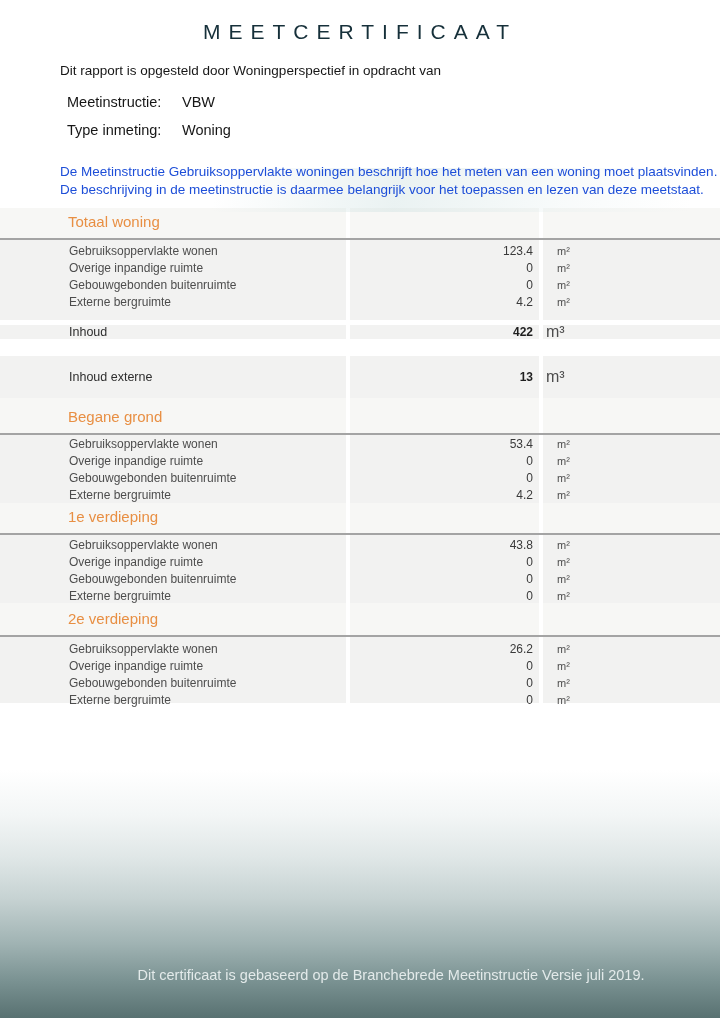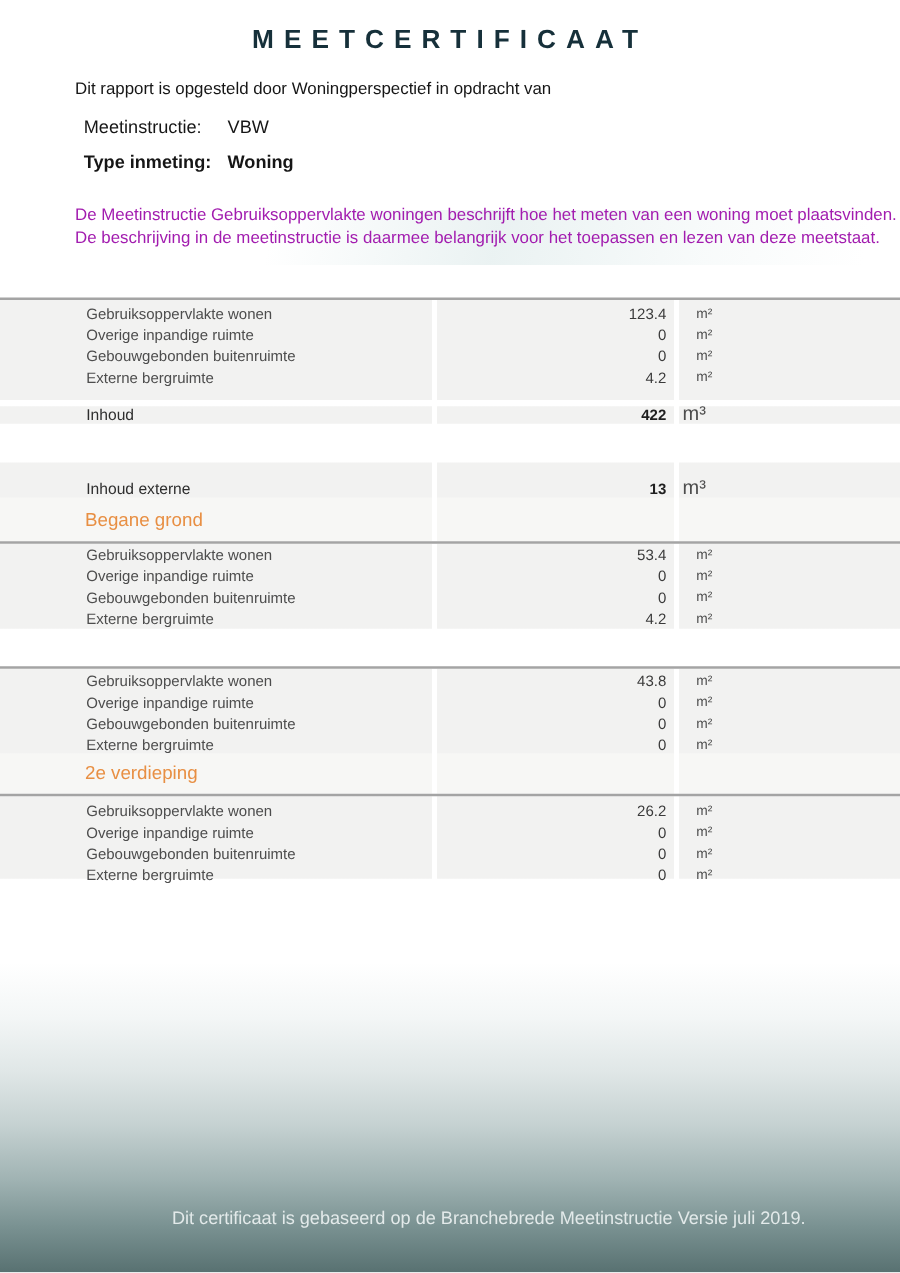--- a/index.html
+++ b/index.html
@@ -10,37 +10,37 @@
     position:relative;
     width:720px; height:1018px;
     background:#ffffff;
     overflow:hidden;
   }
 
   
   .doc-title {
     position:absolute; top:20px; left:0; width:720px;
     text-align:center;
-    font-size:21px; font-weight:bold;
+    font-size:21px; font-weight:normal;
     letter-spacing:8px;
     color:#16303a;
   }
   .intro-line {
     position:absolute; top:63px; left:60px;
     font-size:13.5px; color:#161616;
   }
   .field-row { position:absolute; left:67px; font-size:14.5px; color:#161616; }
   .field-row.f0 { top:94px; }
-  .field-row.f1 { top:122px;font-weight:bold; }
+  .field-row.f1 { top:122px; }
   .field-label { display:inline-block; width:111px; }
   .field-value { display:inline-block; }
 
   .description {
     position:absolute; top:163px; left:60px;
-    font-size:13.5px; line-height:18px; color:#a21caf;
+    font-size:13.5px; line-height:18px; color:#1d4ed8;
     z-index:2;
   }
 
   
   .bg-wash {
     position:absolute; top:168px; left:0; width:720px; height:44px;
     background:linear-gradient(100deg,
       rgba(255,255,255,0) 30%,
       rgba(203,223,223,0.40) 55%,
       rgba(222,235,235,0.22) 78%,
@@ -104,21 +104,21 @@
     position:absolute; left:546px; top:50%; transform:translateY(-50%);
     font-size:16px; color:#4d4d4d;
   }
 
   
   #band-s0-header { top:208px; height:30px; }
   #div-s0        { top:238px; }
   #band-s0-rows  { top:240px; height:80px; padding-top:3px; }
 
   #band-vol0     { top:325px; height:14px; }
-  #band-vol1     { top:356px; height:42px;margin-top:14px; }
+  #band-vol1     { top:356px; height:42px; }
 
   #band-s1-header { top:398px; height:35px;text-align:right; }
   #div-s1        { top:433px; }
   #band-s1-rows  { top:435px; height:68px; padding-top:1px; }
 
   #band-s2-header { top:503px; height:30px; }
   #div-s2        { top:533px; }
   #band-s2-rows  { top:535px; height:68px; padding-top:2px; }
 
   #band-s3-header { top:603px; height:32px; }
@@ -162,20 +162,23 @@
   <div class="field-row f1">
     <span class="field-label">Type inmeting:</span>
     <span class="field-value">Woning</span>
   </div>
 
   <div class="description">
     <div>De Meetinstructie Gebruiksoppervlakte woningen beschrijft hoe het meten van een woning moet plaatsvinden.</div>
     <div>De beschrijving in de meetinstructie is daarmee belangrijk voor het toepassen en lezen van deze meetstaat.</div>
   </div>
 
+  <div class="band header-bg" id="band-s0-header">
+    <div class="section-title">Totaal woning</div>
+  </div>
   <div class="divider" id="div-s0"></div>
   <div class="band rows-bg" id="band-s0-rows">
     <div class="trow">
       <span class="lbl">Gebruiksoppervlakte wonen</span>
       <span class="val">123.4</span>
       <span class="unit">m²</span>
     </div>
     <div class="trow">
       <span class="lbl">Overige inpandige ruimte</span>
       <span class="val">0</span>
@@ -228,20 +231,23 @@
       <span class="val">0</span>
       <span class="unit">m²</span>
     </div>
     <div class="trow">
       <span class="lbl">Externe bergruimte</span>
       <span class="val">4.2</span>
       <span class="unit">m²</span>
     </div>
   </div>
 
+  <div class="band header-bg" id="band-s2-header">
+    <div class="section-title">1e verdieping</div>
+  </div>
   <div class="divider" id="div-s2"></div>
   <div class="band rows-bg" id="band-s2-rows">
     <div class="trow">
       <span class="lbl">Gebruiksoppervlakte wonen</span>
       <span class="val">43.8</span>
       <span class="unit">m²</span>
     </div>
     <div class="trow">
       <span class="lbl">Overige inpandige ruimte</span>
       <span class="val">0</span>

